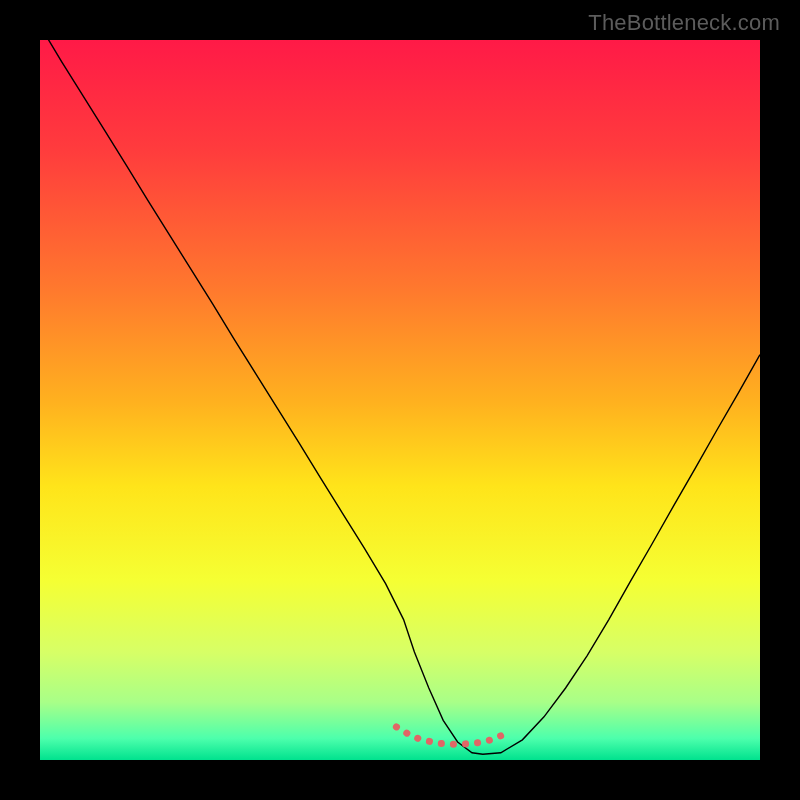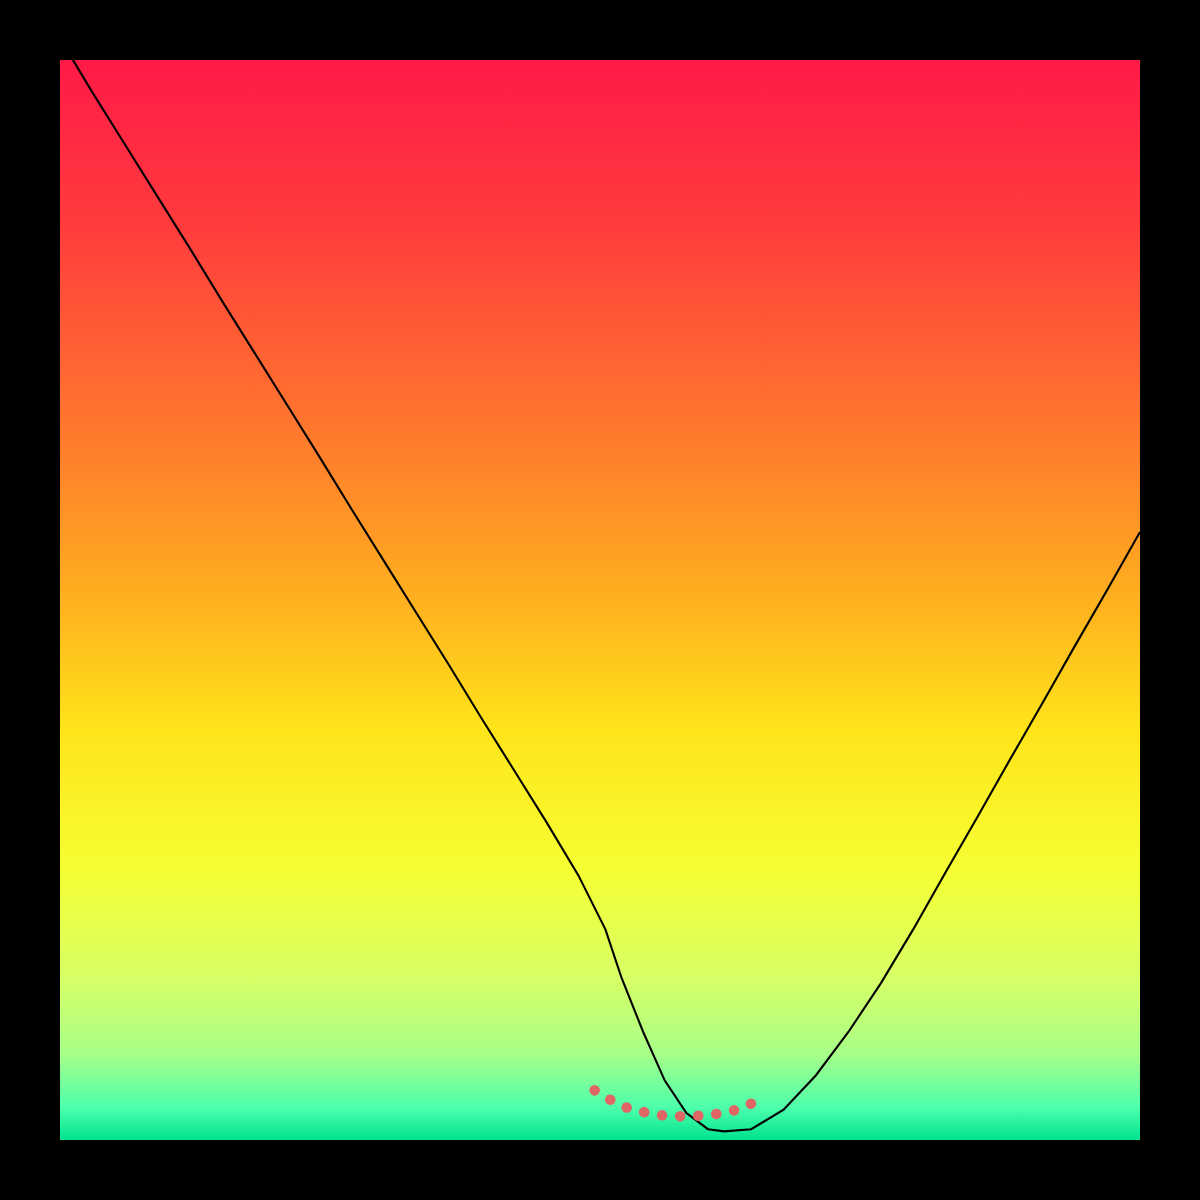--- a/index.html
+++ b/index.html
@@ -57,13 +57,14 @@
             <stop offset="100%" stop-color="#00e28e"></stop>
           </linearGradient>
       </defs>
       <rect id="bg-rect" x="0" y="0" width="720" height="720" fill="url(#bg-grad)"></rect>
       <g id="series-group">
           <path d="M0.00 -14.40 L21.60 21.60 L43.20 56.16 L64.80 90.72 L86.40 125.28 L108.00 160.56 L129.60 195.12 L151.20 229.68 L172.80 264.24 L194.40 299.52 L216.00 334.08 L237.60 368.64 L259.20 403.20 L280.80 438.48 L302.40 473.04 L324.00 507.60 L345.60 543.60 L363.60 579.60 L374.40 612.00 L388.80 648.00 L403.20 680.40 L417.60 702.00 L432.00 712.80 L442.80 714.24 L460.80 712.80 L482.40 699.84 L504.00 676.80 L525.60 648.00 L547.20 615.60 L568.80 579.60 L590.40 541.44 L612.00 504.00 L633.60 465.84 L655.20 428.40 L676.80 390.24 L698.40 352.80 L720.00 314.64" fill="none" stroke="#000000" stroke-width="1.4"></path>
           <path d="M356.40 686.88 L367.20 693.36 L378.00 698.40 L388.80 701.28 L399.60 703.44 L410.40 704.16 L421.20 704.16 L432.00 703.44 L442.80 702.00 L453.60 699.12 L462.96 694.80 L470.16 689.04" fill="none" stroke="#e06666" stroke-width="7" stroke-linecap="round" stroke-dasharray="0.1 12"></path>
         </g>
     </svg>
   </div>
+  <div class="watermark">TheBottleneck.com</div>
 </div>
 
 </body></html>

